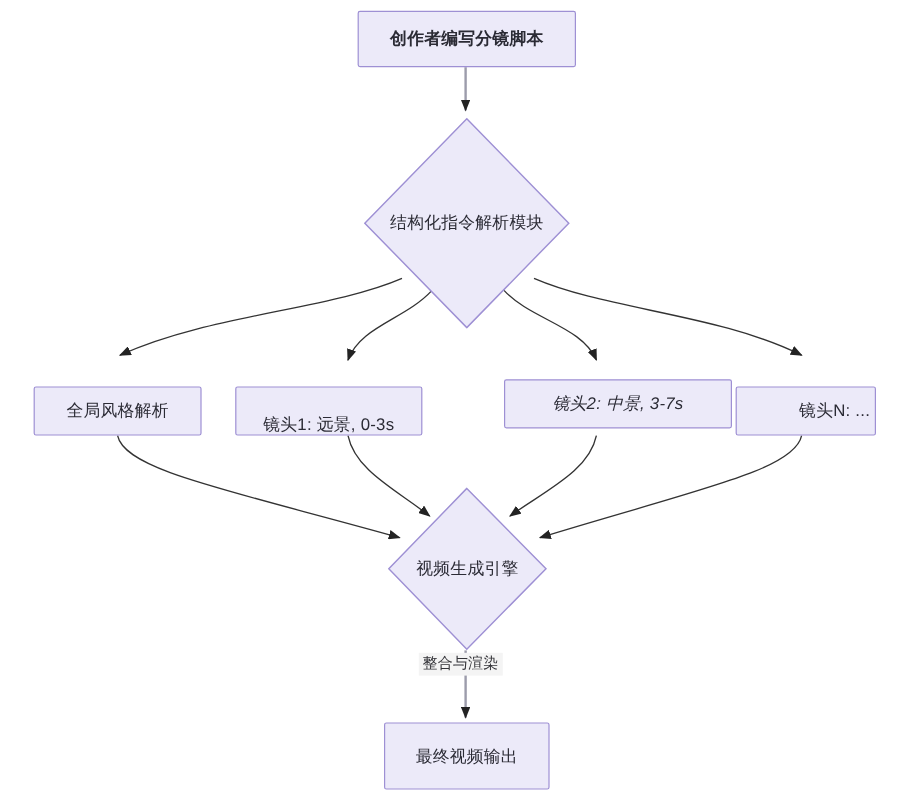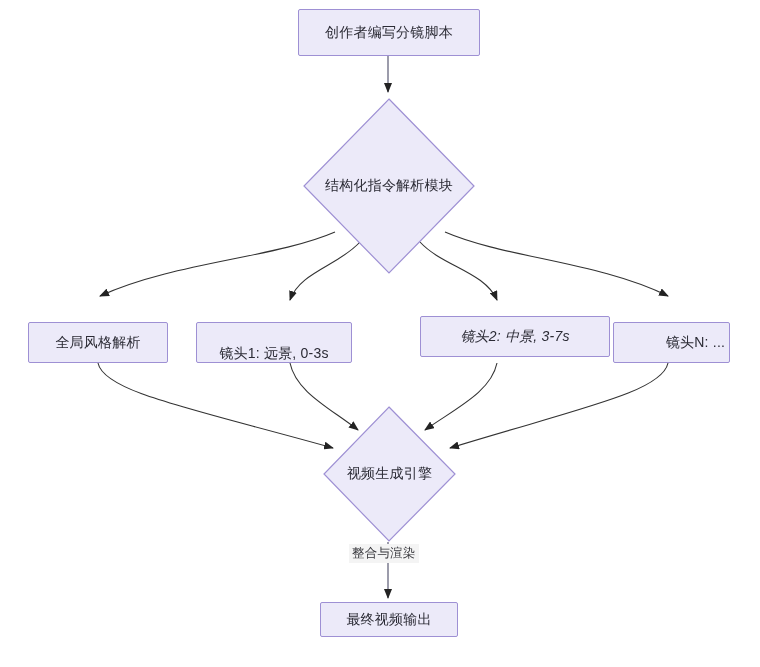--- a/index.html
+++ b/index.html
@@ -107,21 +107,21 @@
 
     <path d="M290,363 C296,392 330,408 358,430" fill="none" stroke="#333333" stroke-width="1.1" marker-end="url(#arrowhead)"></path>
 
     <path d="M497,363 C491,392 456,408 425,430" fill="none" stroke="#333333" stroke-width="1.1" marker-end="url(#arrowhead)"></path>
 
     <path d="M668,363 C662,392 580,408 450,448" fill="none" stroke="#333333" stroke-width="1.1" marker-end="url(#arrowhead)"></path>
 
     <path d="M388,542 L388,598" fill="none" stroke="#9c9cab" stroke-width="2" marker-end="url(#arrowhead-grey)"></path>
   </svg>
 
-  <div class="node node-rect" style="left:298px; top:9px; width:182px; height:47px;">
+  <div class="node node-rect" style="left:298px; top:9px; width:182px; height:47px;font-weight:bold;">
     <span>创作者编写分镜脚本</span>
   </div>
 
   <div class="node-diamond-wrap" style="left:303px; top:98px; width:172px; height:176px;">
     <svg class="node-diamond-shape" viewBox="0 0 172 176" preserveAspectRatio="none">
       <polygon points="86,1 171,88 86,175 1,88" fill="#ECEAF9" stroke="#9E90D4" stroke-width="1.2"></polygon>
     </svg>
     <div class="node-diamond-label">结构化指令解析模块</div>
   </div>
 
@@ -143,17 +143,17 @@
 
   <div class="node-diamond-wrap" style="left:323px; top:406px; width:133px; height:136px;">
     <svg class="node-diamond-shape" viewBox="0 0 133 136" preserveAspectRatio="none">
       <polygon points="66,1 132,68 66,135 1,68" fill="#ECEAF9" stroke="#9E90D4" stroke-width="1.2"></polygon>
     </svg>
     <div class="node-diamond-label">视频生成引擎</div>
   </div>
 
   <div class="edge-label" style="left:349px; top:544px;">整合与渲染</div>
 
-  <div class="node node-rect" style="left:320px; top:602px; width:138px; height:35px;">
+  <div class="node node-rect" style="left:320px; top:602px; width:138px; height:56px;">
     <span>最终视频输出</span>
   </div>
 
 </div>
 
 </body></html>

